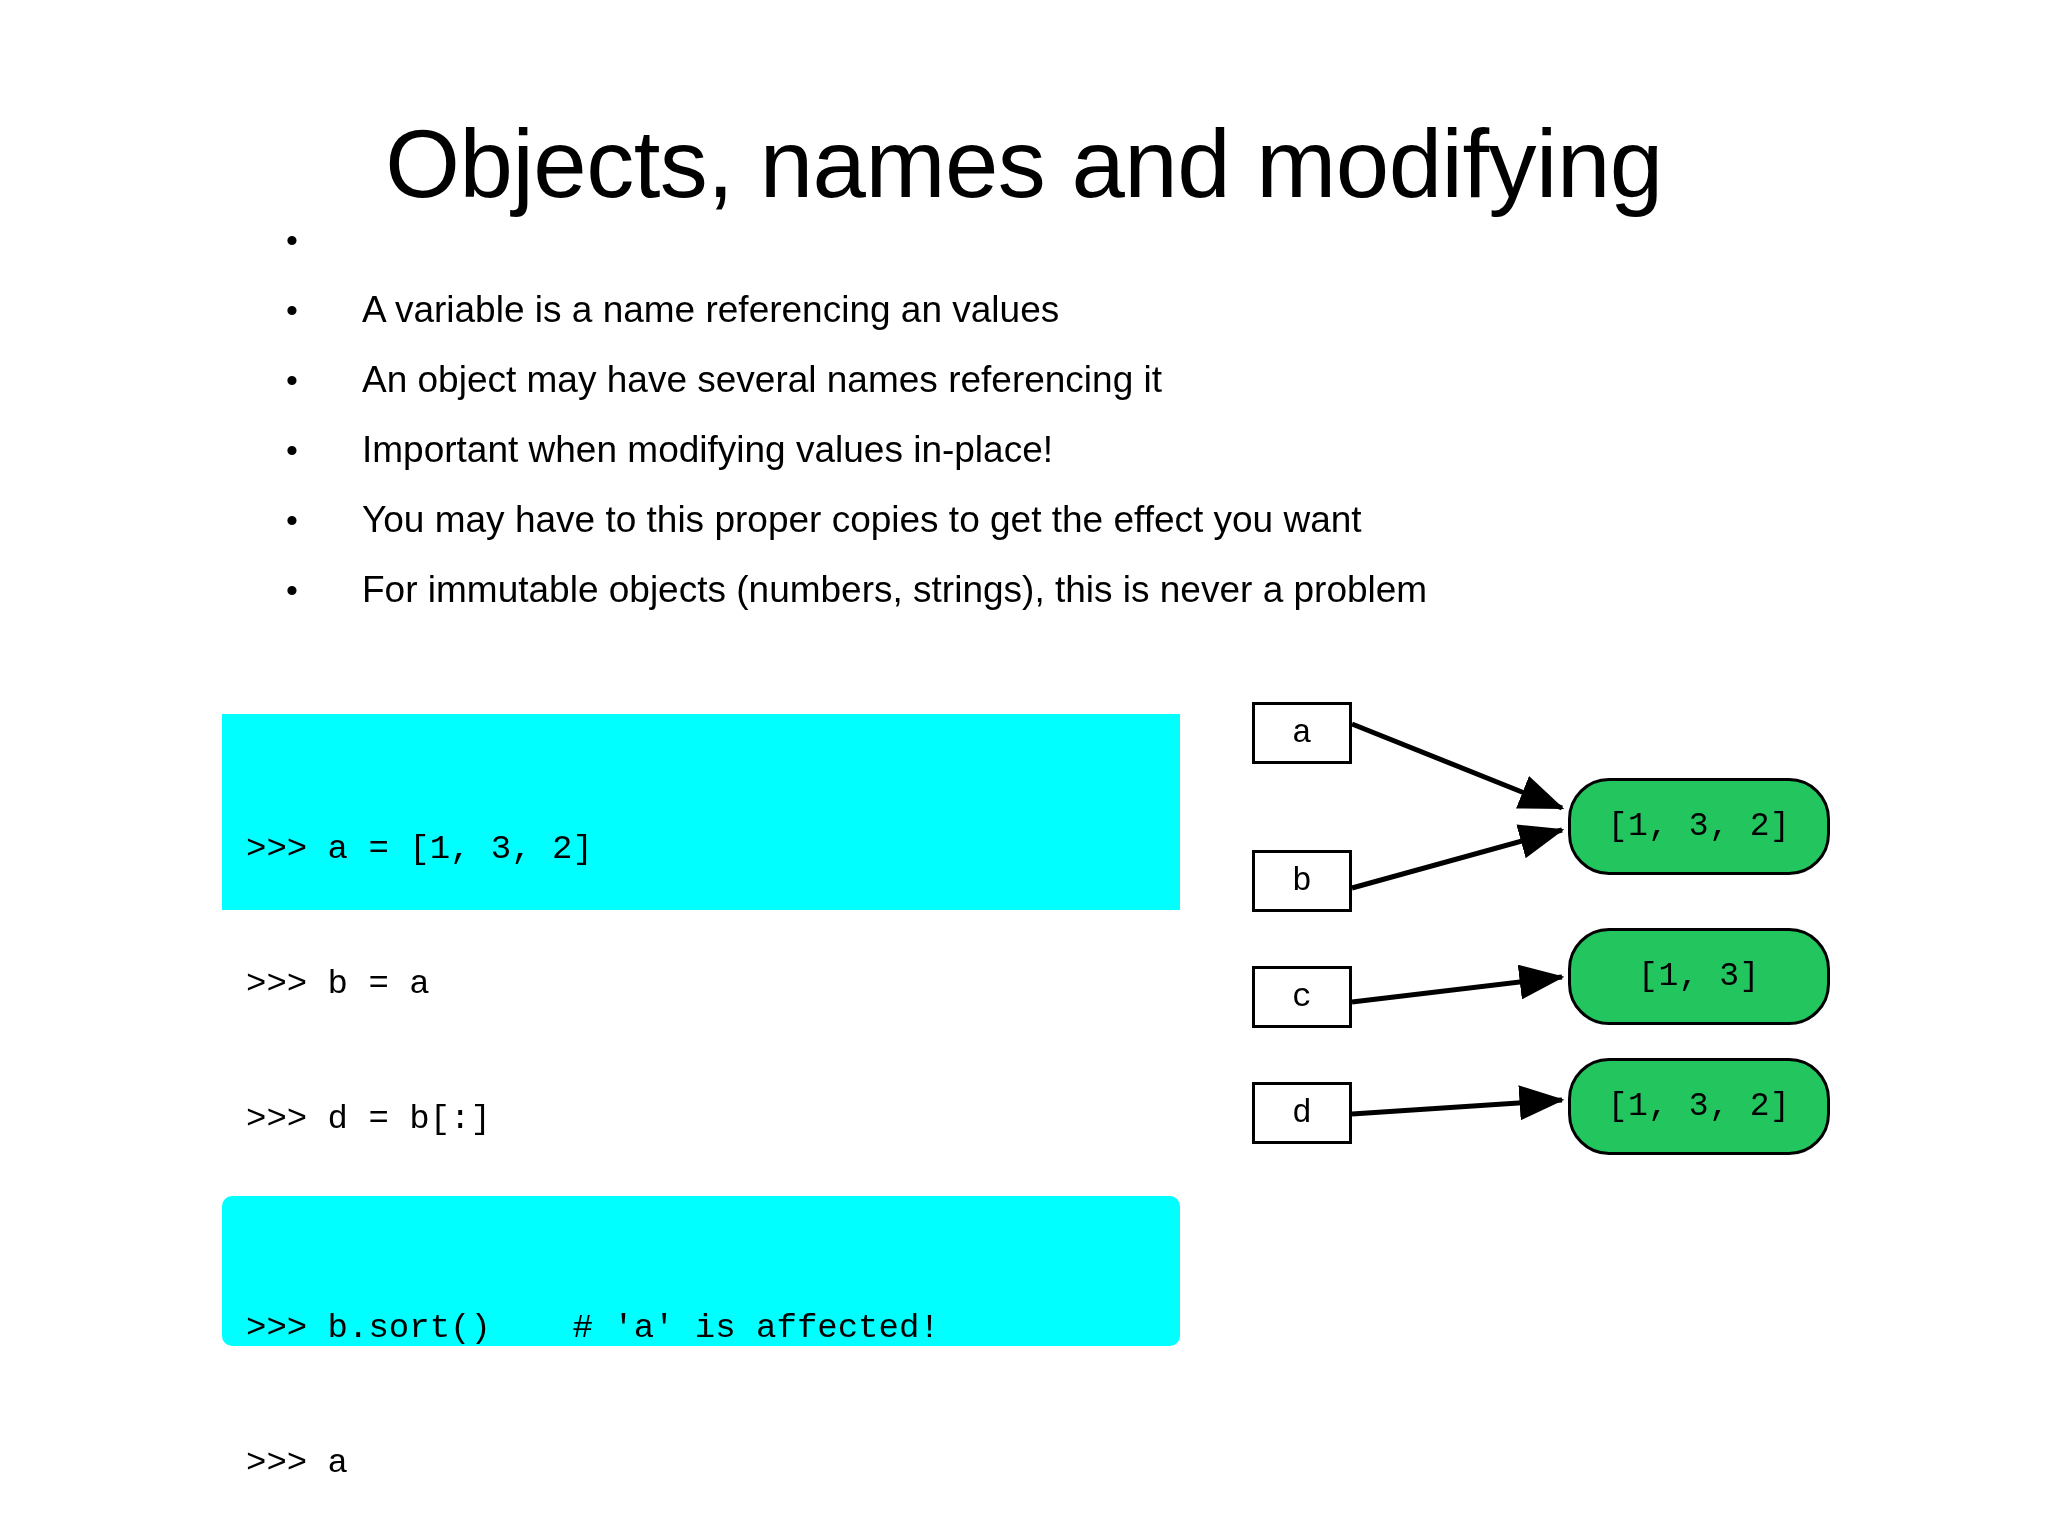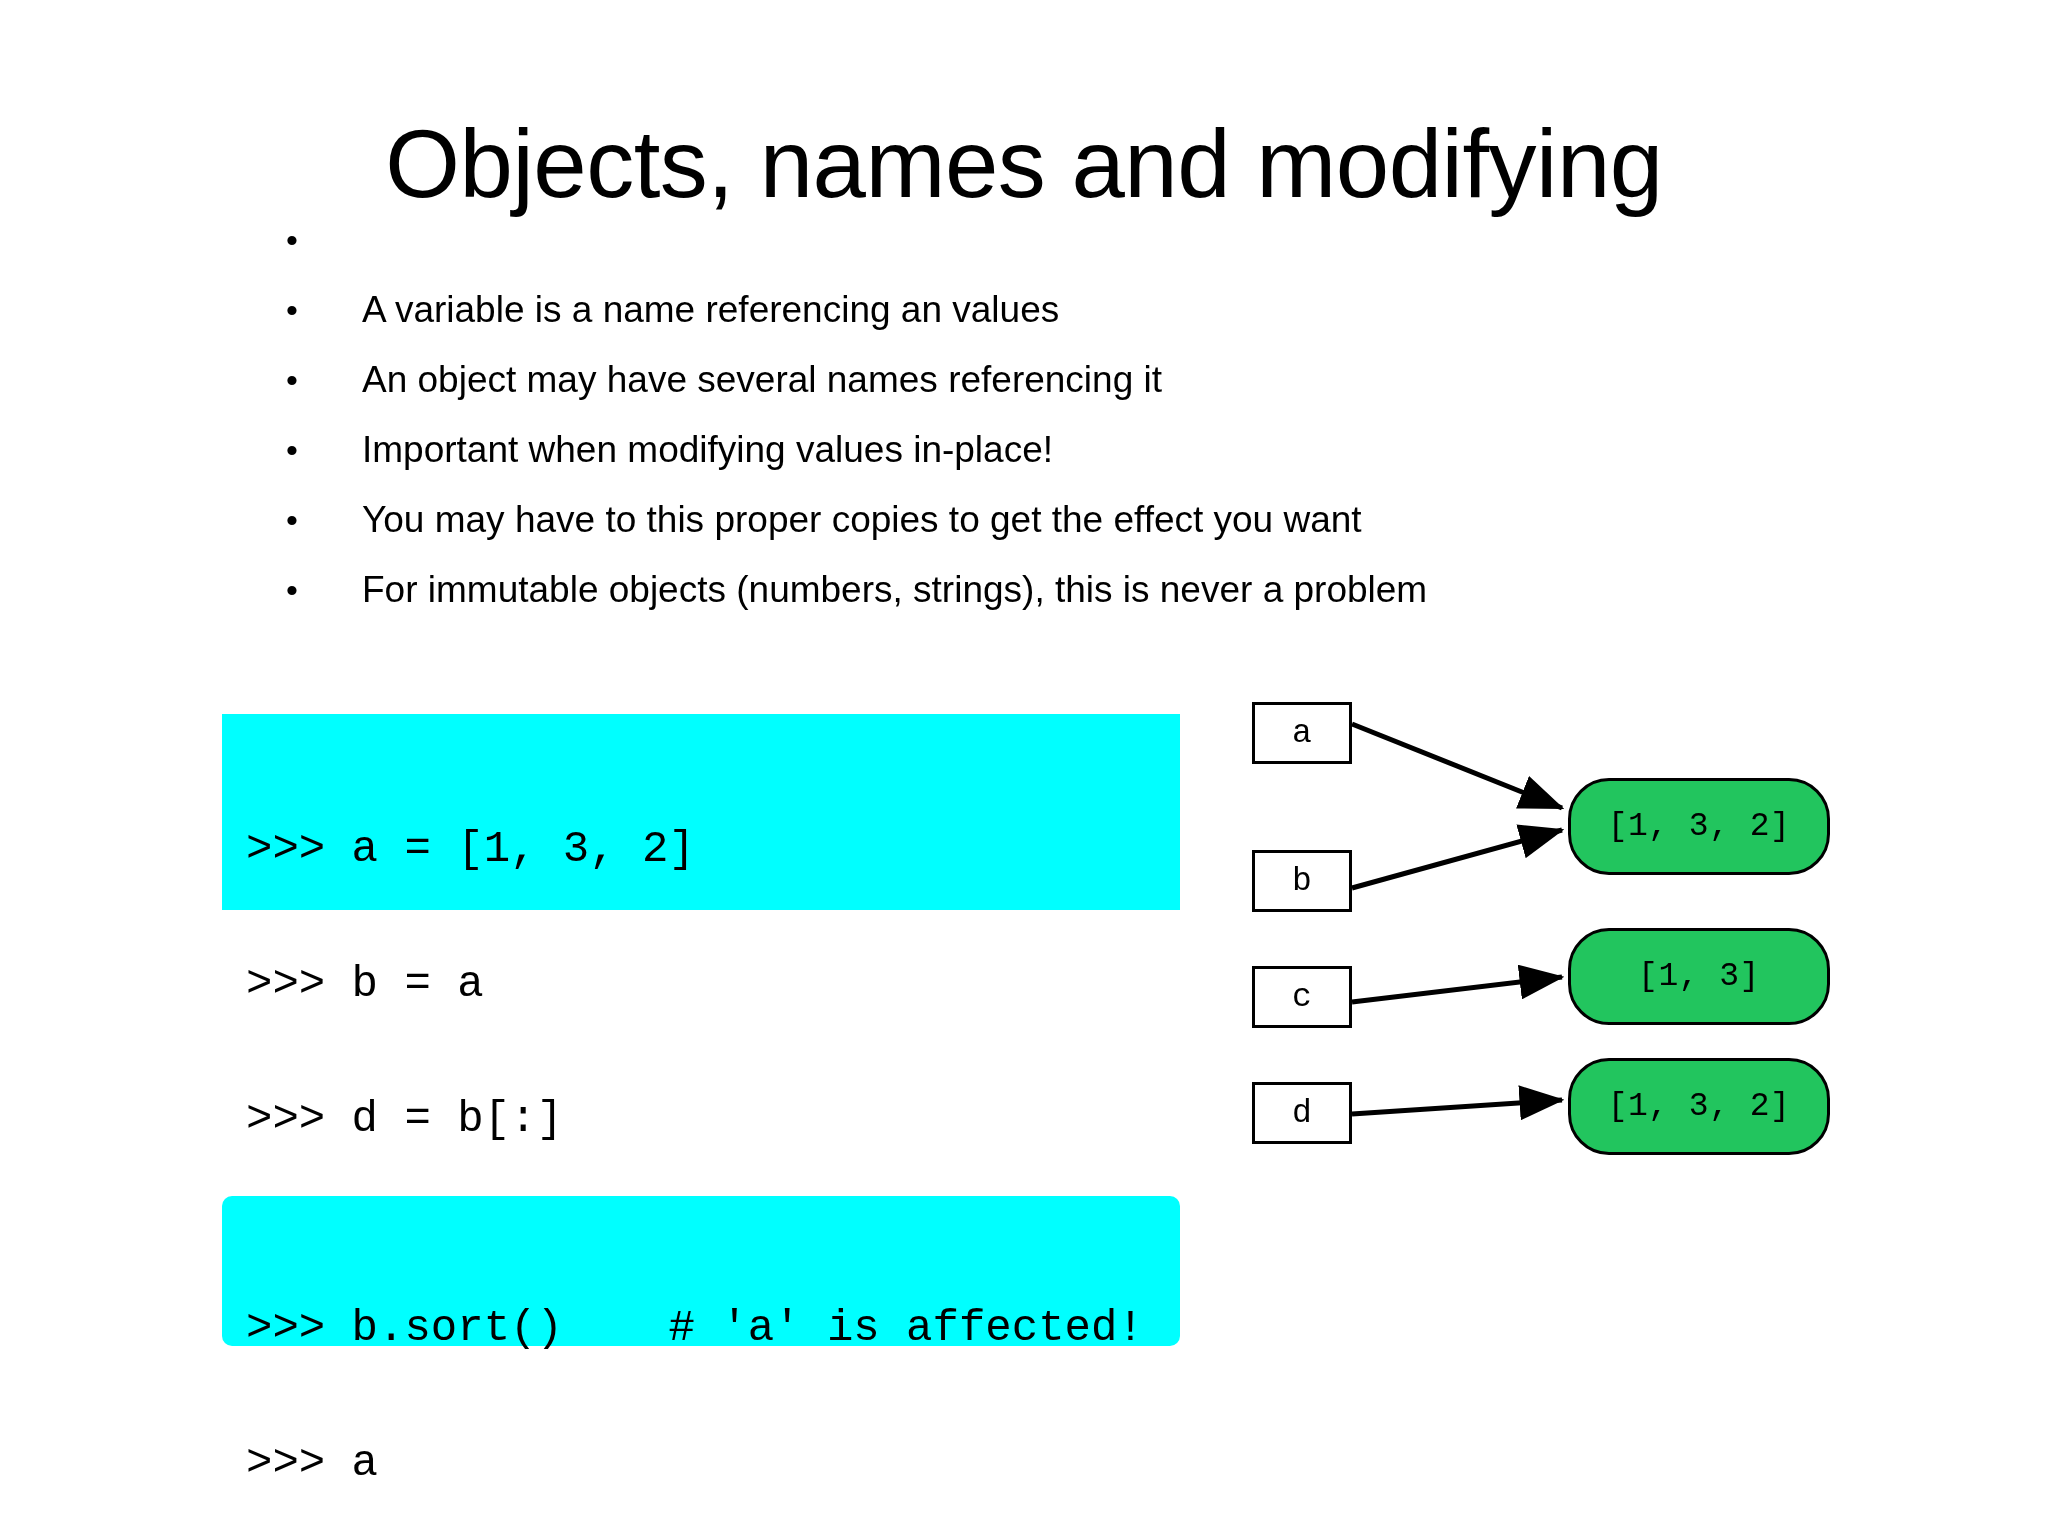--- a/index.html
+++ b/index.html
@@ -59,21 +59,21 @@
     font-size: 37px;
     line-height: 44px;
     white-space: nowrap;
   }
 
   
   .code-block {
     position: absolute;
     background: #00ffff;
     font-family: "Liberation Mono", monospace;
-    font-size: 44px;
+    font-size: 34px;
     line-height: 45px;
     white-space: pre;
     color: #000000;
     box-sizing: border-box;
   }
   #code-block-1 {
     left: 222px;
     top: 714px;
     width: 958px;
     height: 196px;

